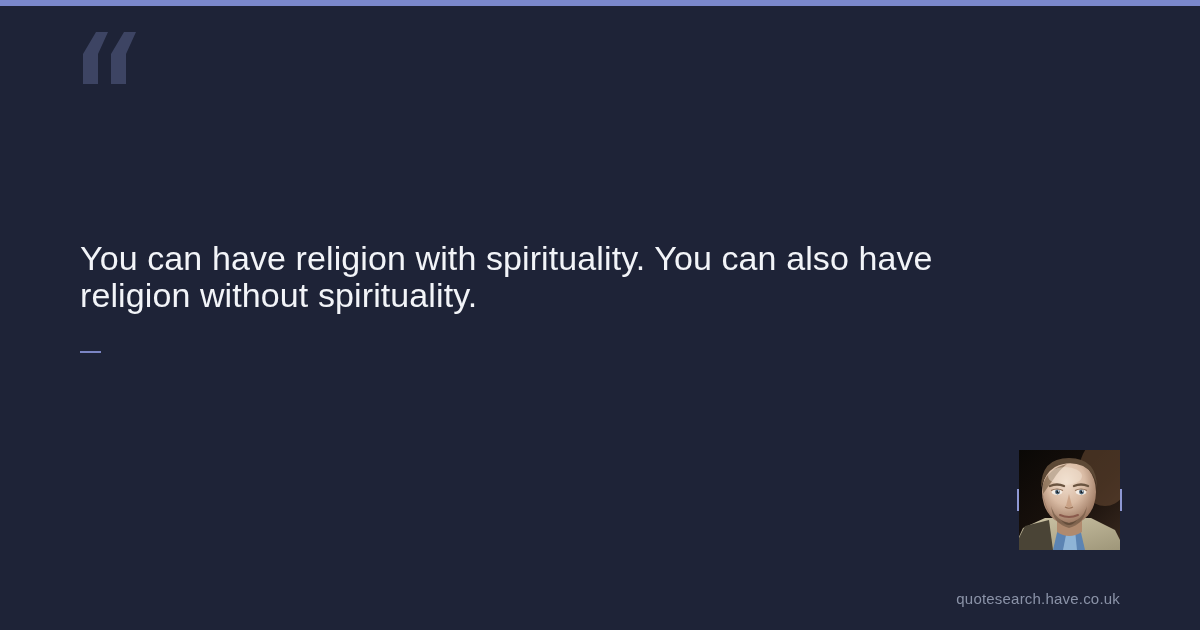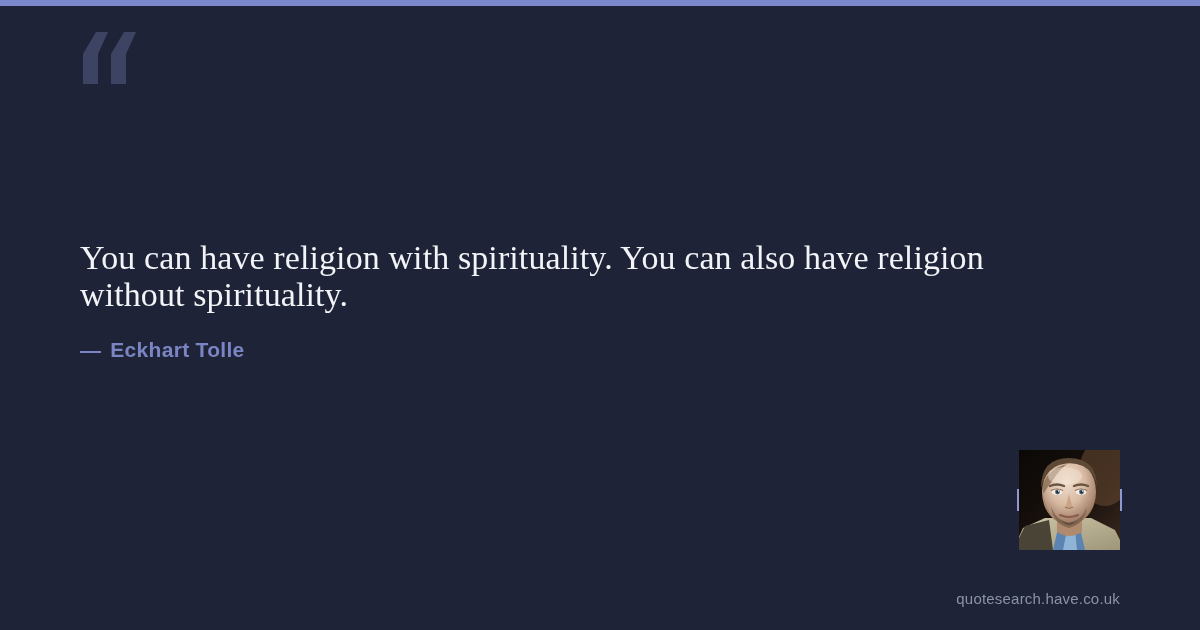--- a/index.html
+++ b/index.html
@@ -48,21 +48,20 @@
     position: absolute;
     left: 80px;
     top: 240px;
     width: 960px;
     font-size: 34px;
     line-height: 1.08;
     font-weight: 400;
     color: #f2f4f8;
     letter-spacing: 0.1px;
     white-space: pre-wrap;
-    font-family: Liberation Serif, serif;
   }
 
   
   .attribution {
     position: absolute;
     left: 80px;
     top: 338px;
     display: flex;
     align-items: center;
     font-size: 21px;
@@ -117,21 +116,20 @@
     <svg width="60" height="52" viewBox="0 0 60 52" xmlns="http://www.w3.org/2000/svg">
       <path d="M3 52 L3 22 L16 0 L28 0 L18 22 L18 52 Z" fill="#3d4463"></path>
       <path d="M31 52 L31 22 L44 0 L56 0 L46 22 L46 52 Z" fill="#3d4463"></path>
     </svg>
   </div>
 
   <div class="quote-text">You can have religion with spirituality. You can also have religion without spirituality.</div>
 
   <div class="attribution">
     <span class="dash">—</span>
-    <span>Eckhart Tolle</span>
   </div>
 
   <div class="portrait-edge left"></div>
   <div class="portrait-edge right"></div>
 
   <div class="author-portrait">
     <svg width="101" height="100" viewBox="0 0 101 100" xmlns="http://www.w3.org/2000/svg">
       <defs>
         <radialGradient id="faceLight" cx="45%" cy="35%" r="62%">
           <stop offset="0%" stop-color="#f0ddcc"></stop>

